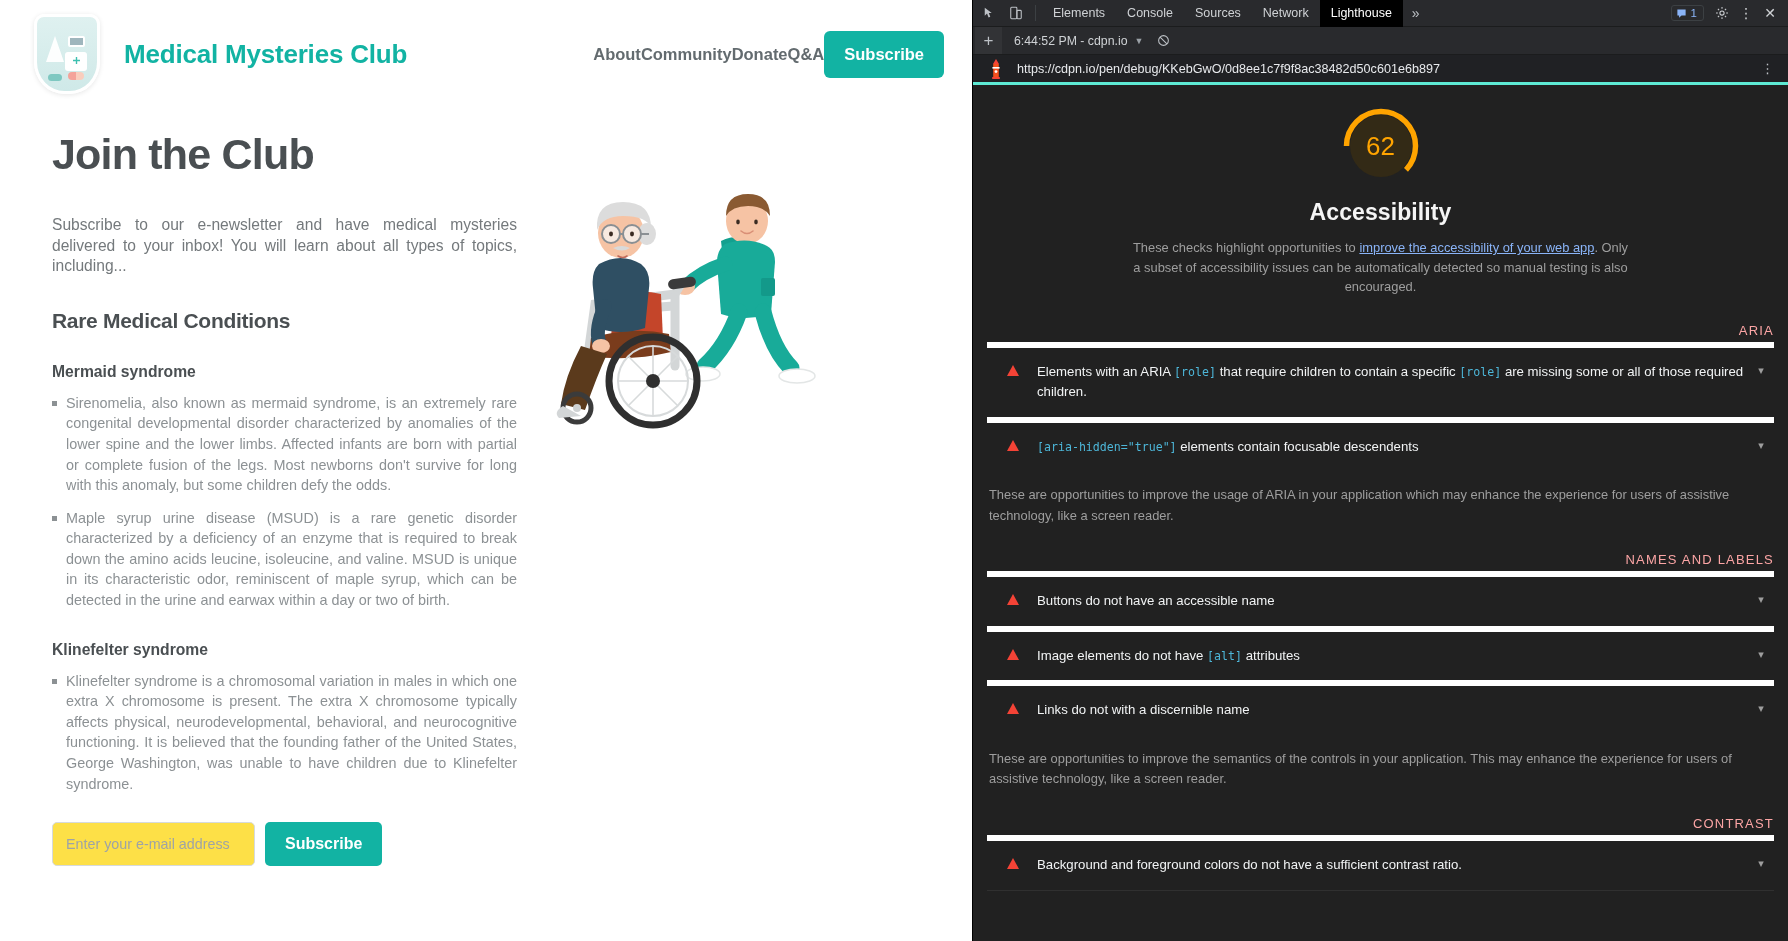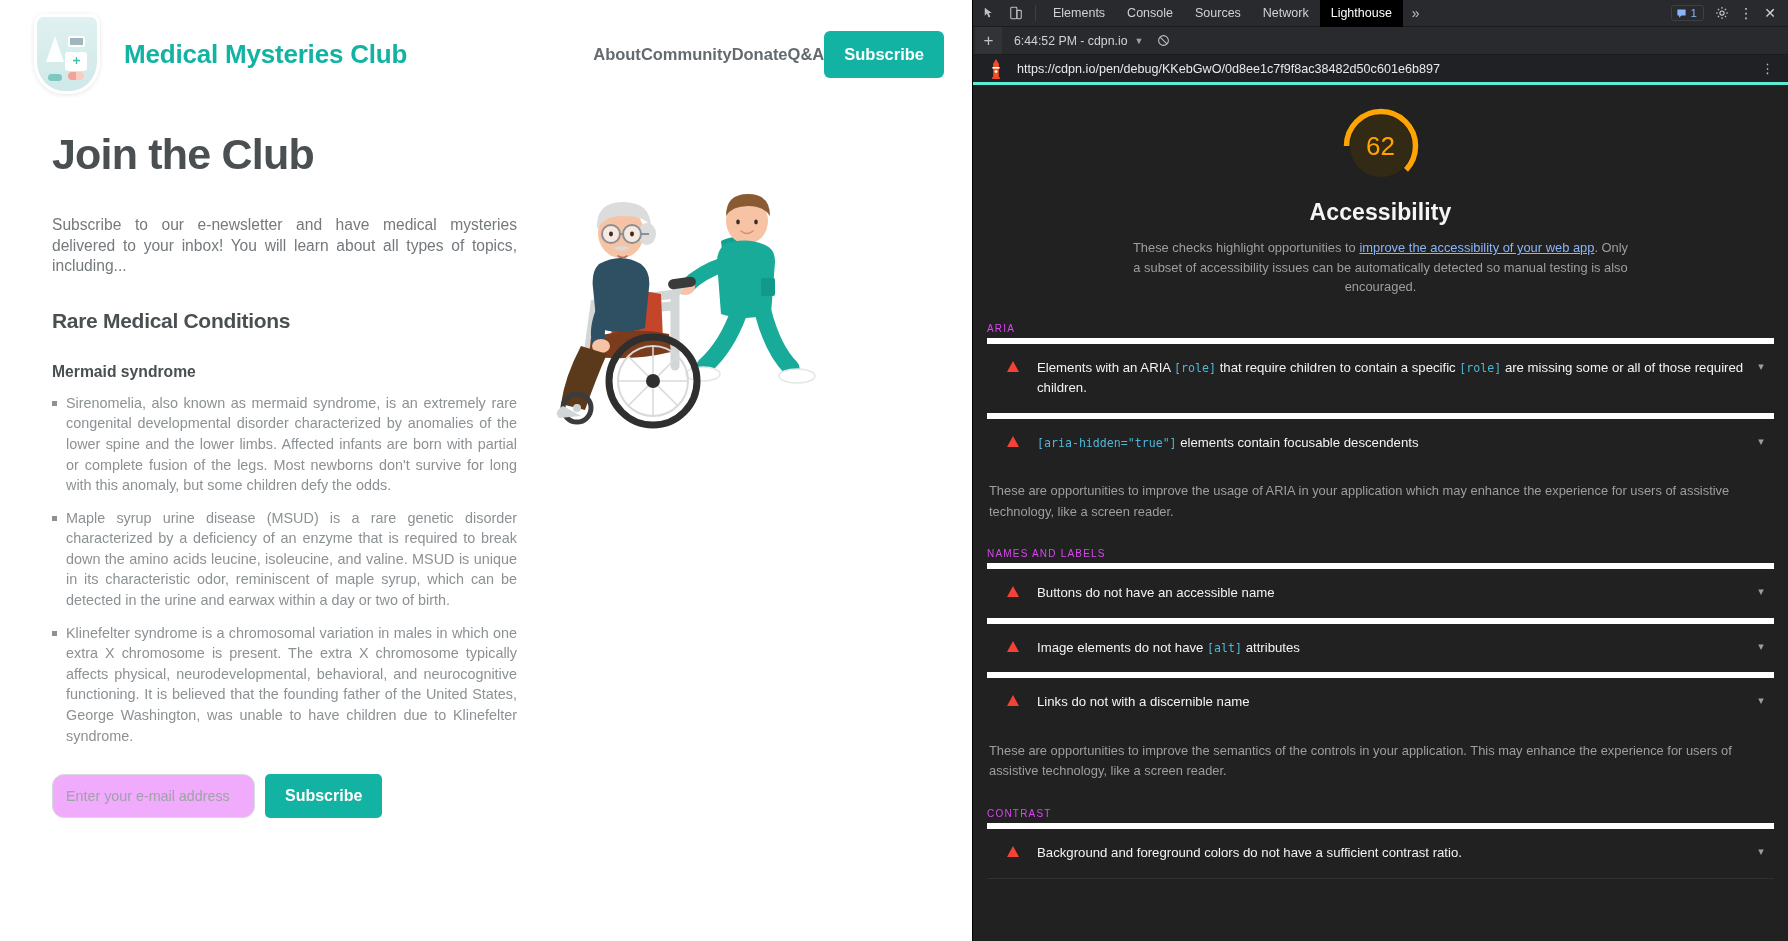--- a/index.html
+++ b/index.html
@@ -132,25 +132,25 @@
     position: absolute; left: 0; top: 8px;
     width: 5px; height: 5px; background: #8c9194;
   }
 
   .subscribe-form {
     display: flex; align-items: center; gap: 10px;
     margin-top: 28px;
   }
   .email-input {
     width: 203px; height: 44px;
-    border: 1px solid #d6dadc; border-radius: 12px;
+    border: 1px solid #d6dadc; border-radius: 5px;
     padding: 0 13px;
     font-size: 14.3px; color: #55595c;
     font-family: "Liberation Sans", sans-serif;
-    outline: none; background: #f0abfc;
+    outline: none; background: #fde047;
   }
   .email-input::placeholder { color: #9ea3a6; }
   .btn-subscribe-form {
     background: #12b3a3; color: #fff; border: none;
     border-radius: 5px; height: 44px; padding: 0 20px;
     font-size: 16px; font-weight: 700; cursor: pointer;
     font-family: "Liberation Sans", sans-serif;
   }
 
   
@@ -270,23 +270,24 @@
   .lh-cat-desc {
     margin: 12px auto 0;
     width: 505px;
     font-size: 12.9px; line-height: 1.52;
     color: #9e9e9e; text-align: center;
   }
   .lh-cat-desc a { color: #8ab4f8; text-decoration: underline; }
 
   .lh-section { padding: 0 14px 0 14px; }
   .lh-section-head {
-    font-size: 10px; letter-spacing: 1.2px;
-    color: #d946ef; text-transform: uppercase;
+    font-size: 13px; letter-spacing: 1.2px;
+    color: #fca5a5; text-transform: uppercase;
     margin: 26px 0 4px 0;
+    text-align: right;
   }
   .lh-audit {
     display: flex; align-items: flex-start;
     border-top: 6px solid #ffffff;
     padding: 14px 6px 14px 2px;
     cursor: pointer;
   }
   .lh-audit:last-of-type { border-bottom: 1px solid #303030; }
   .tri {
     width: 0; height: 0; flex: 0 0 auto;
@@ -348,20 +349,21 @@
 
         <h3 class="cond-title">Mermaid syndrome</h3>
         <ul class="cond-list">
           <li>Sirenomelia, also known as mermaid syndrome, is an extremely rare congenital developmental disorder characterized by anomalies of the lower spine and the lower limbs. Affected infants are born with partial or complete fusion of the legs. Most newborns don't survive for long with this anomaly, but some children defy the odds.</li>
         </ul>
 
         <ul class="cond-list">
           <li>Maple syrup urine disease (MSUD) is a rare genetic disorder characterized by a deficiency of an enzyme that is required to break down the amino acids leucine, isoleucine, and valine. MSUD is unique in its characteristic odor, reminiscent of maple syrup, which can be detected in the urine and earwax within a day or two of birth.</li>
         </ul>
 
+        <h3 class="cond-title">Klinefelter syndrome</h3>
         <ul class="cond-list">
           <li>Klinefelter syndrome is a chromosomal variation in males in which one extra X chromosome is present. The extra X chromosome typically affects physical, neurodevelopmental, behavioral, and neurocognitive functioning. It is believed that the founding father of the United States, George Washington, was unable to have children due to Klinefelter syndrome.</li>
         </ul>
 
         <div class="subscribe-form">
           <input class="email-input" type="text" placeholder="Enter your e-mail address" style="">
           <button class="btn-subscribe-form">Subscribe</button>
         </div>
 
       </div>

